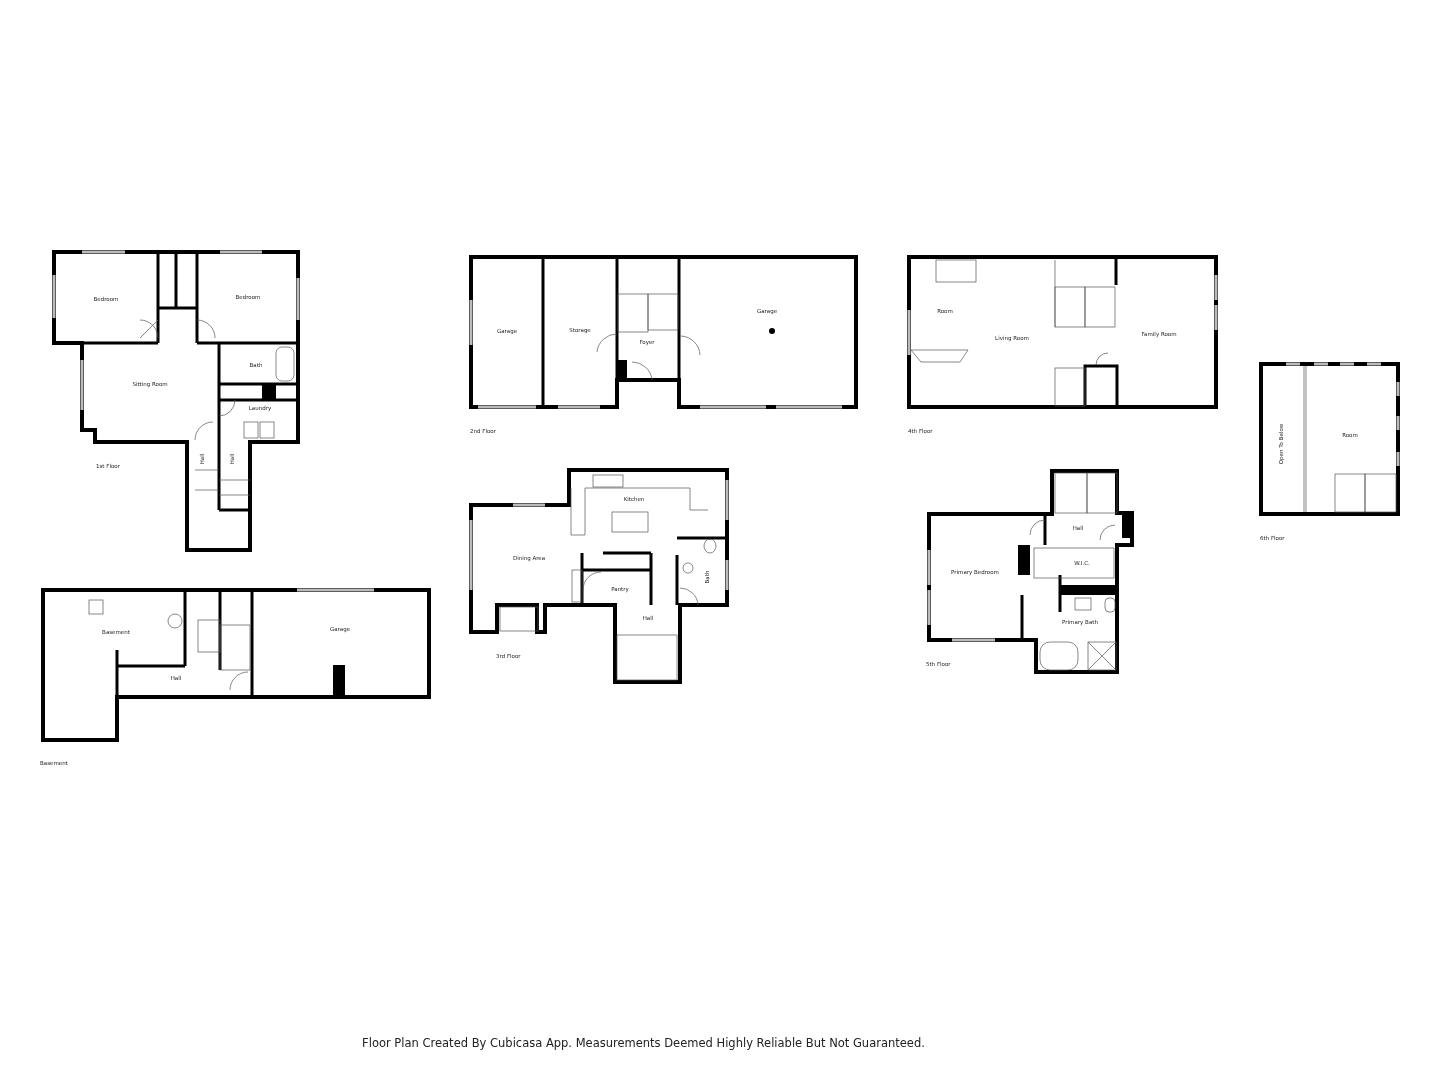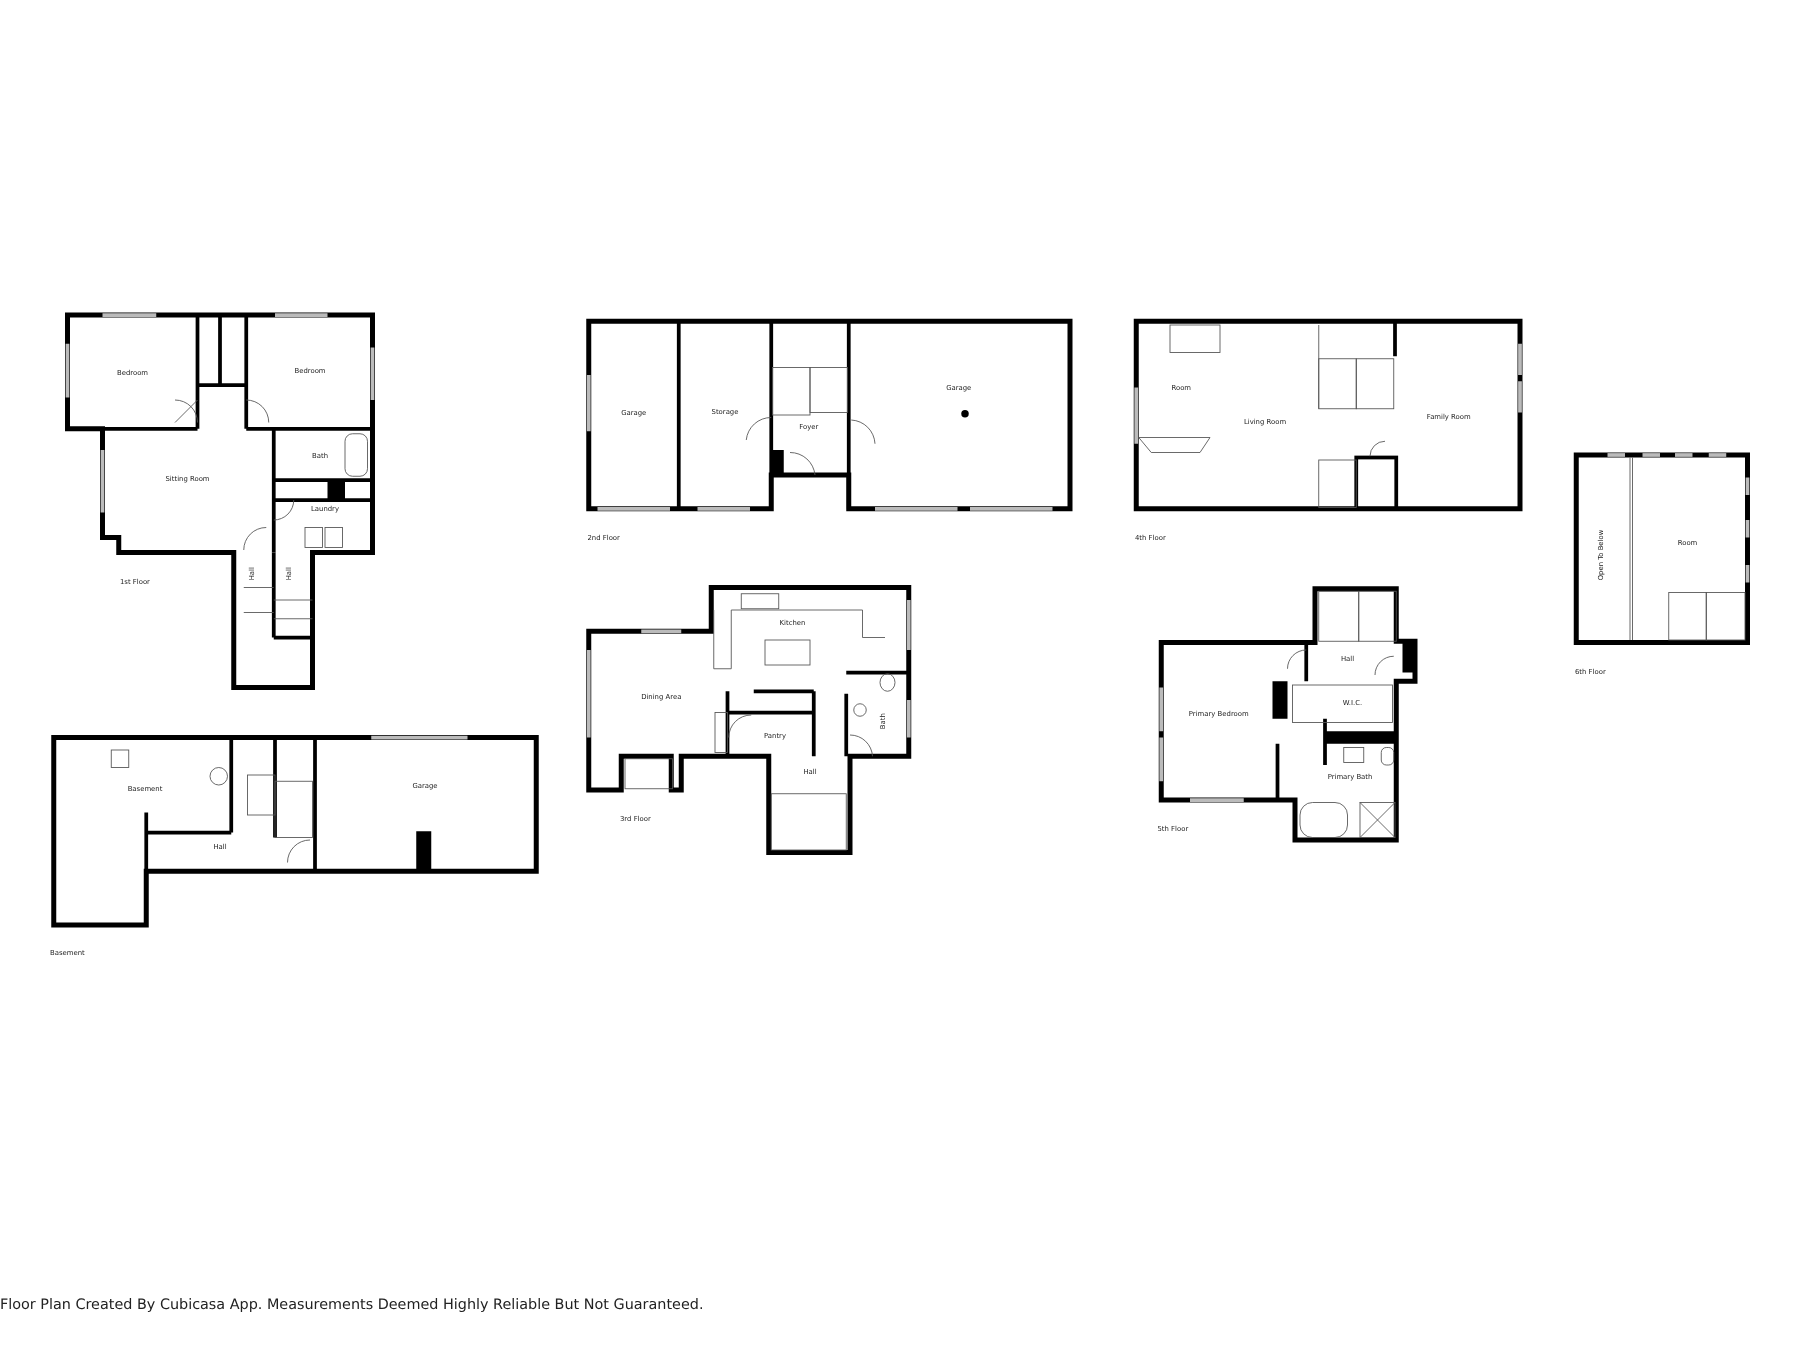--- a/index.html
+++ b/index.html
@@ -6,21 +6,21 @@
   body { width:1440px; height:1080px; position:relative; overflow:hidden; font-family:"DejaVu Sans", sans-serif; }
   svg.plan { position:absolute; left:0; top:0; width:1440px; height:1080px; }
   .wall { fill:none; stroke:#000; stroke-width:4; stroke-linecap:square; }
   .iwall { fill:none; stroke:#000; stroke-width:3; }
   .thin { fill:none; stroke:#555; stroke-width:0.7; }
   .win { stroke:#bbb; stroke-width:3; }
   .solid { fill:#000; }
   .lbl { position:absolute; font-size:5.5px; color:#222; white-space:nowrap; transform:translate(-50%,-50%); }
   .lbl.v { transform:translate(-50%,-50%) rotate(-90deg); }
   .floor { position:absolute; font-size:5.5px; color:#222; white-space:nowrap; }
-  .footer { position:absolute; left:0; width:1287px; top:1036px; text-align:left; font-size:11.5px; color:#222; }
+  .footer { position:absolute; left:0; width:1287px; top:1036px; text-align:center; font-size:11.5px; color:#222; }
 </style>
 </head>
 <body>
 
 <svg class="plan" viewBox="0 0 1440 1080">
 
   <g>
     <polyline class="wall" points="54,252 298,252 298,412 298,442 250,442 250,550 187,550 187,442 95,442 95,430 82,430 82,343 54,343 54,252"></polyline>
     <line class="iwall" x1="54" y1="343" x2="158" y2="343"></line>
     <line class="iwall" x1="197" y1="343" x2="298" y2="343"></line>

